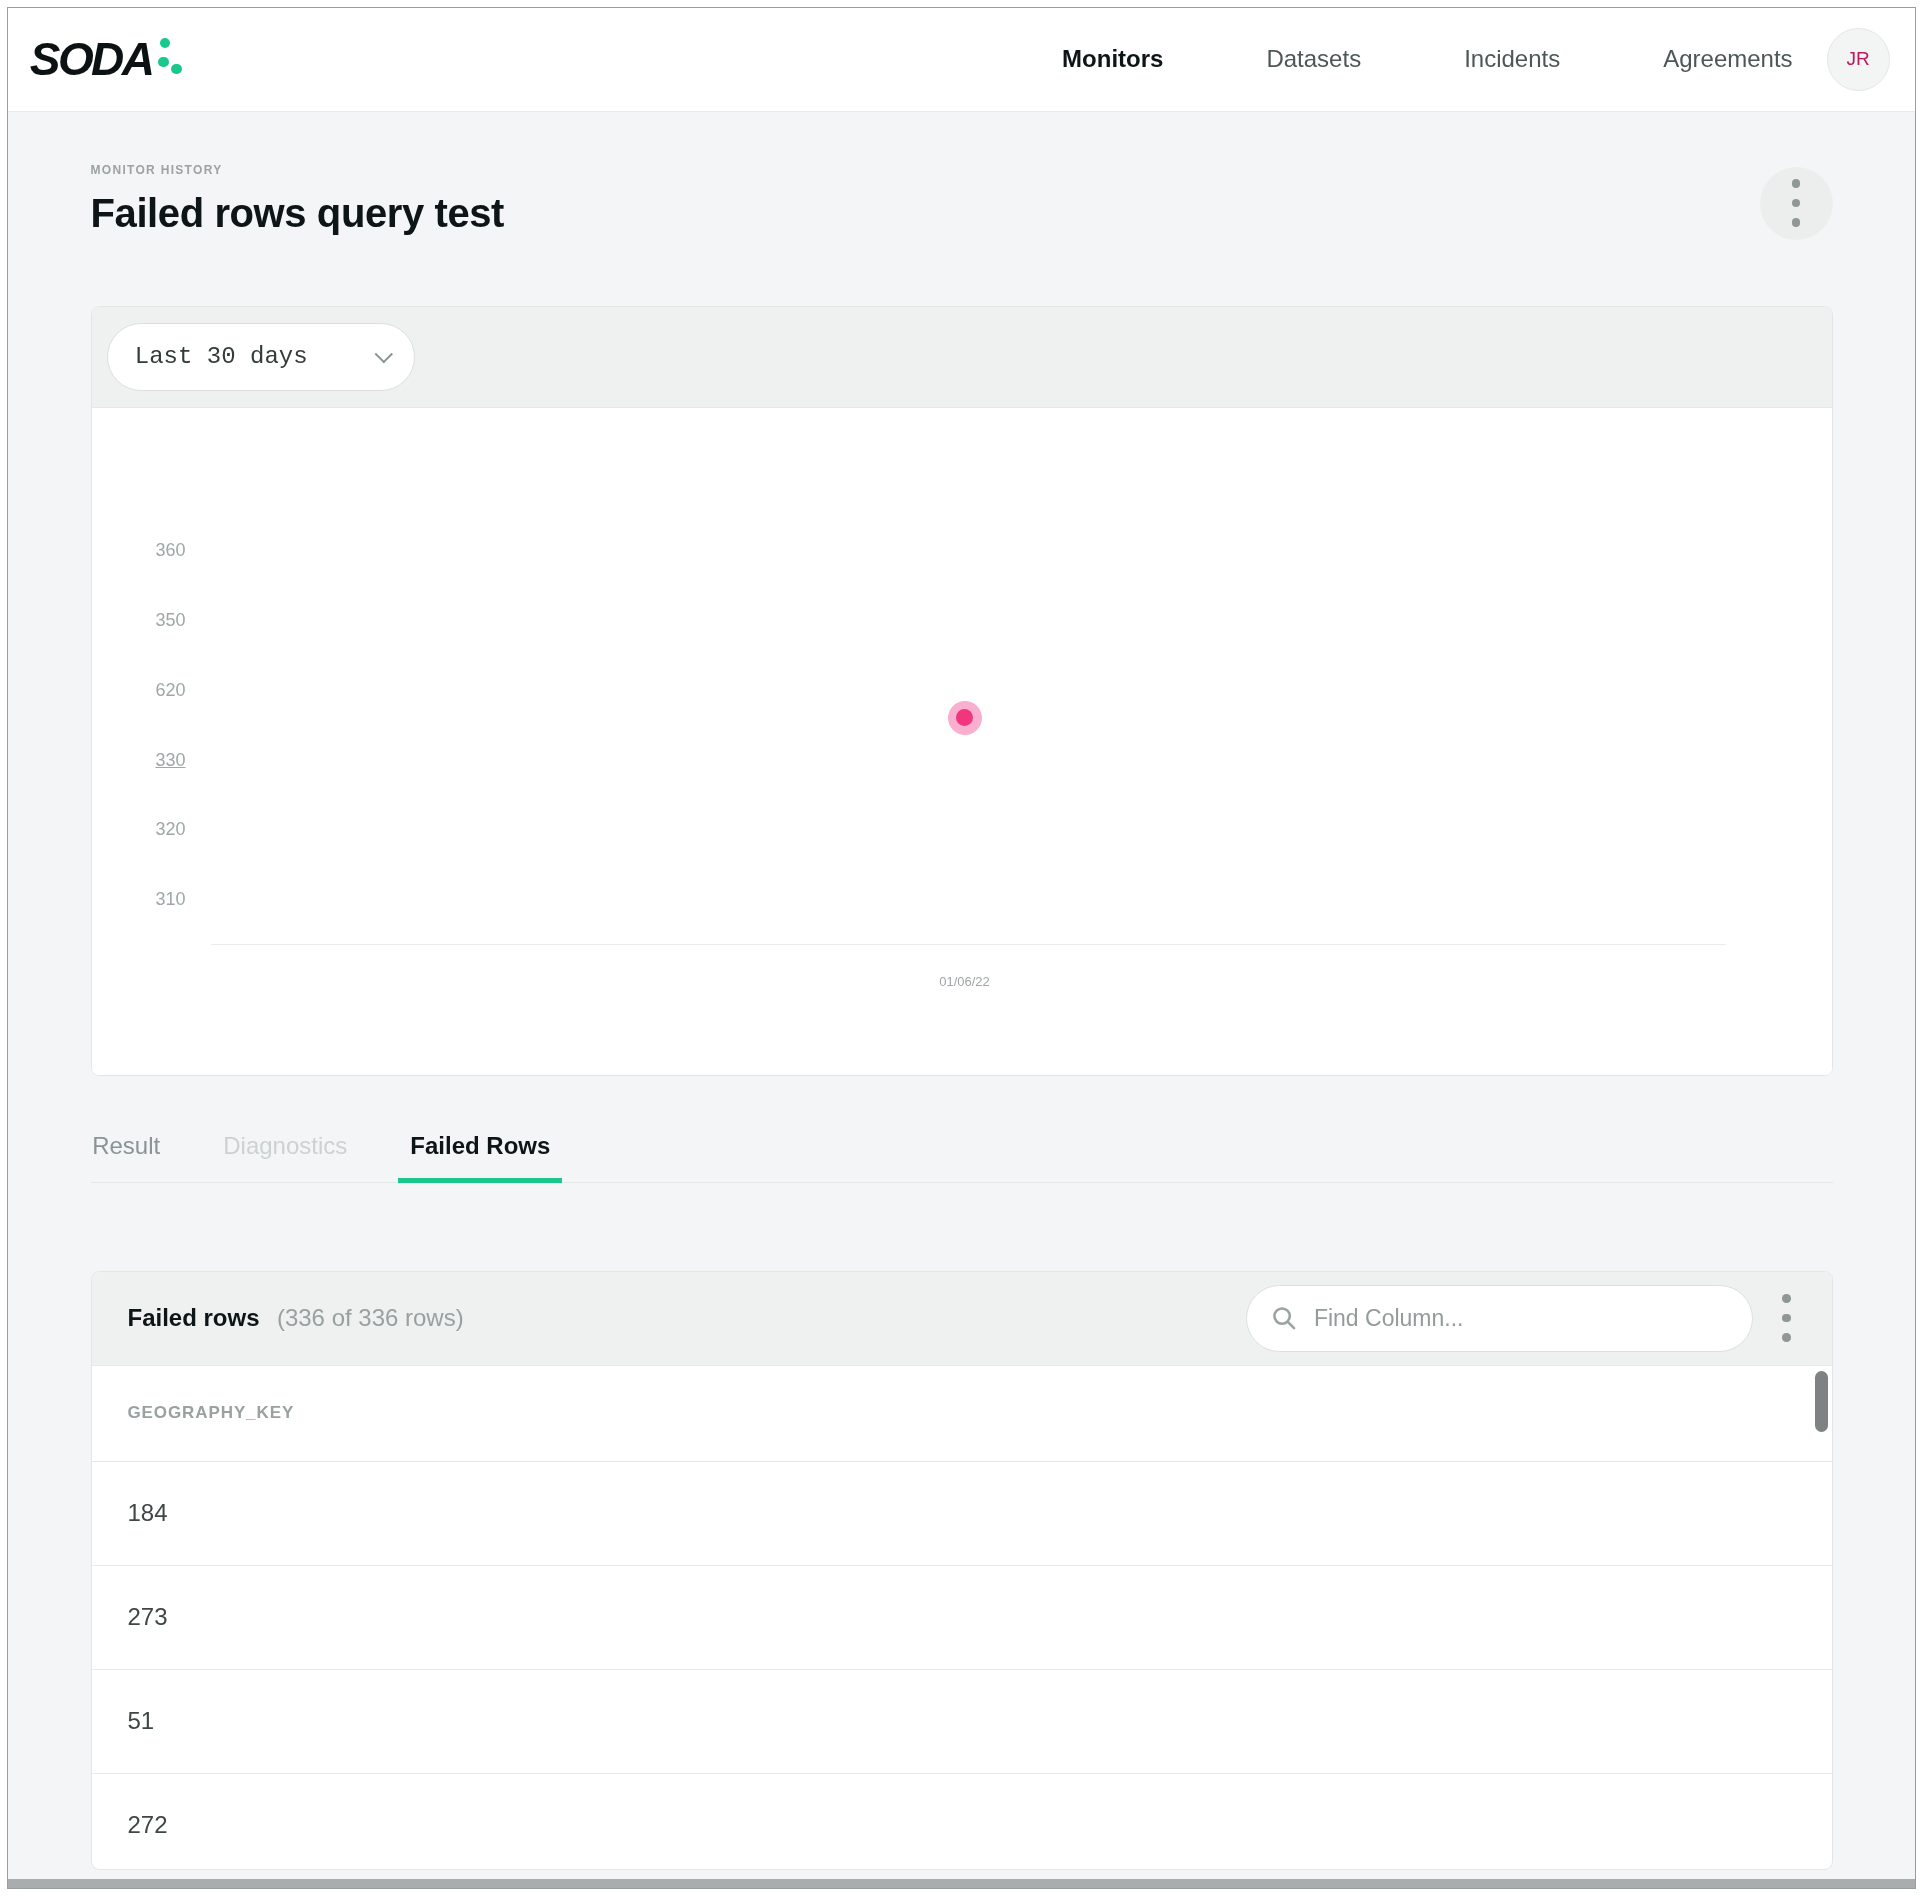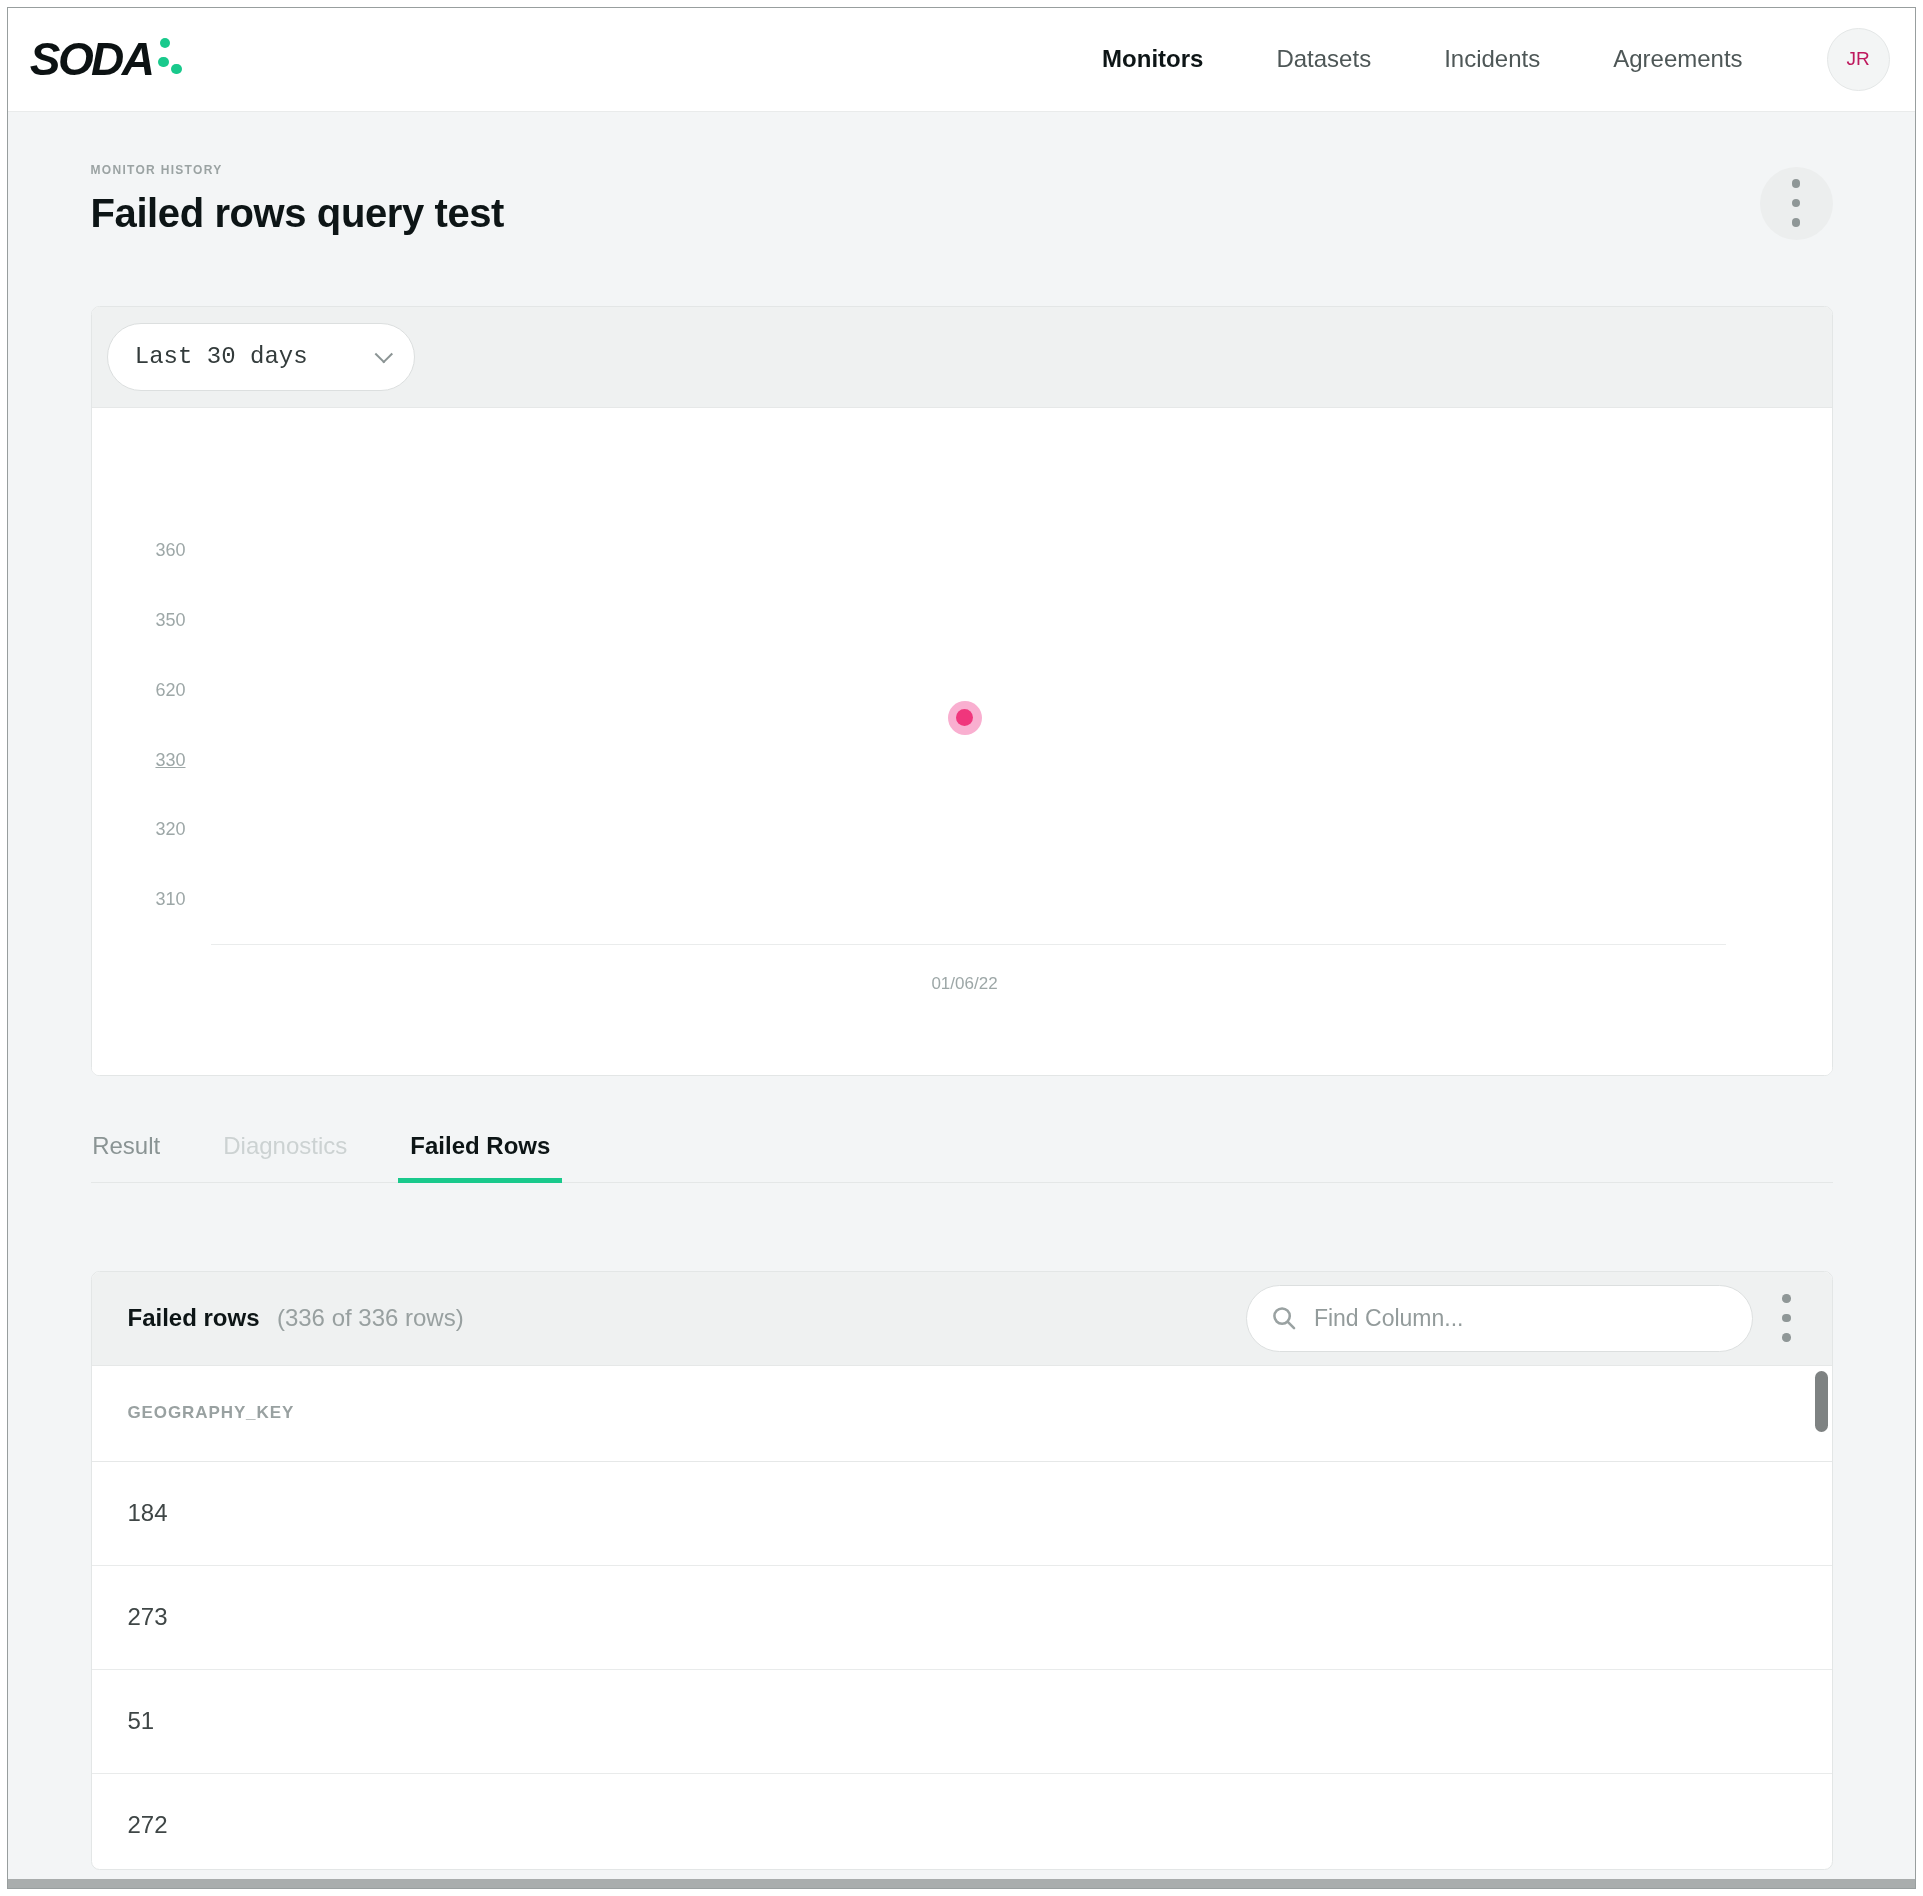--- a/index.html
+++ b/index.html
@@ -21,21 +21,21 @@
   .logo { display:flex; align-items:flex-start; cursor:pointer;font-style:italic; }
   .logo-text {
     font-size:46px; font-weight:800; letter-spacing:-2.6px; color:#0c1213;
     line-height:63px;
   }
   .logo-dots { position:relative; width:32px; height:56px; display:inline-block; }
   .logo-dots i { position:absolute; width:10.2px; height:10.2px; border-radius:50%; background:var(--green); }
   .logo-dots i:nth-child(1) { left:7.7px;  top:10.2px; }
   .logo-dots i:nth-child(2) { left:6px;  top:29px; }
   .logo-dots i:nth-child(3) { left:19px; top:36px; }
-  .nav { margin-left:auto; display:flex; align-items:center; gap:73px; margin-right:84px; }
+  .nav { margin-left:auto; display:flex; align-items:center; gap:103px; margin-right:34px; }
   .nav-item { font-size:24px; color:#4e5757; cursor:pointer; white-space:nowrap; }
   .nav-item.active { color:#0d1516; font-weight:700; }
   .avatar {
     width:63px; height:63px; border-radius:50%; background:#f3f5f5;
     border:1.7px solid #e4e7e7; color:#be185d; font-size:19px;
     display:flex; align-items:center; justify-content:center; cursor:pointer;
   }
   
   .page { flex:1 1 auto; background:#f3f5f6; position:relative; overflow:hidden; }
   .content { width:1742px; margin:0 auto; padding-top:51px; }
@@ -71,21 +71,21 @@
     font-size:18px; color:#9da7a7; line-height:20.4px;
   }
   .baseline { position:absolute; left:119px; right:106px; top:536px; height:1.7px; background:#eaecec; }
   .datapoint { position:absolute; width:34px; height:34px; border-radius:50%; }
   .datapoint::after {
     content:""; position:absolute; left:8.5px; top:8.5px; width:17px; height:17px; border-radius:50%;
     background:inherit; background:var(--pt-inner);
   }
   .xlabel {
     position:absolute; width:136px; text-align:center;
-    font-size:17px; color:#9da7a7;
+    font-size:13px; color:#9da7a7;
   }
   
   .tabs { display:flex; gap:39px; margin-top:56px; border-bottom:1.7px solid #e4e7e7; }
   .tab { font-size:24px; padding:0 12px 22px; cursor:pointer; white-space:nowrap; }
   .tab:first-child { padding-left:1.7px; }
   .tab.inactive { color:#8a9494; }
   .tab.disabled { color:#ccd2d2; cursor:default; }
   .tab.active {
     color:#0d1516; font-weight:700;
     border-bottom:5.1px solid var(--green); margin-bottom:-1.7px; padding-bottom:17px;

